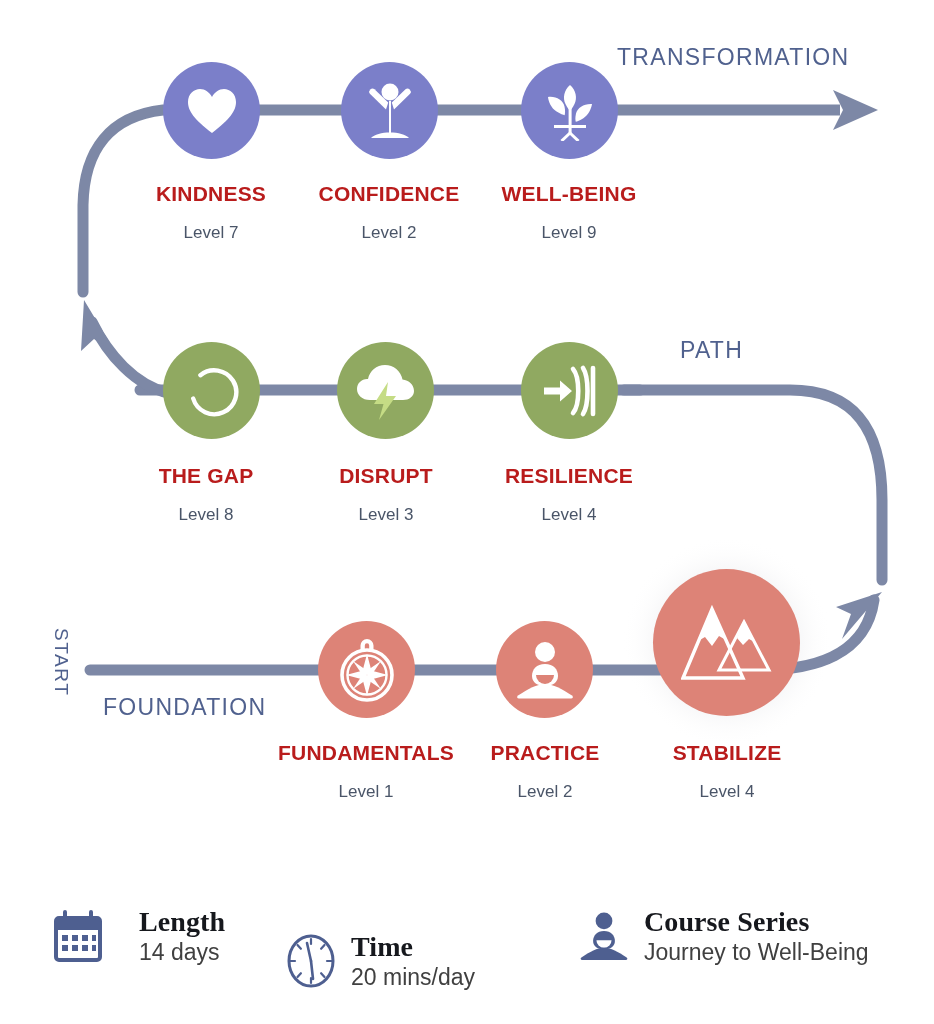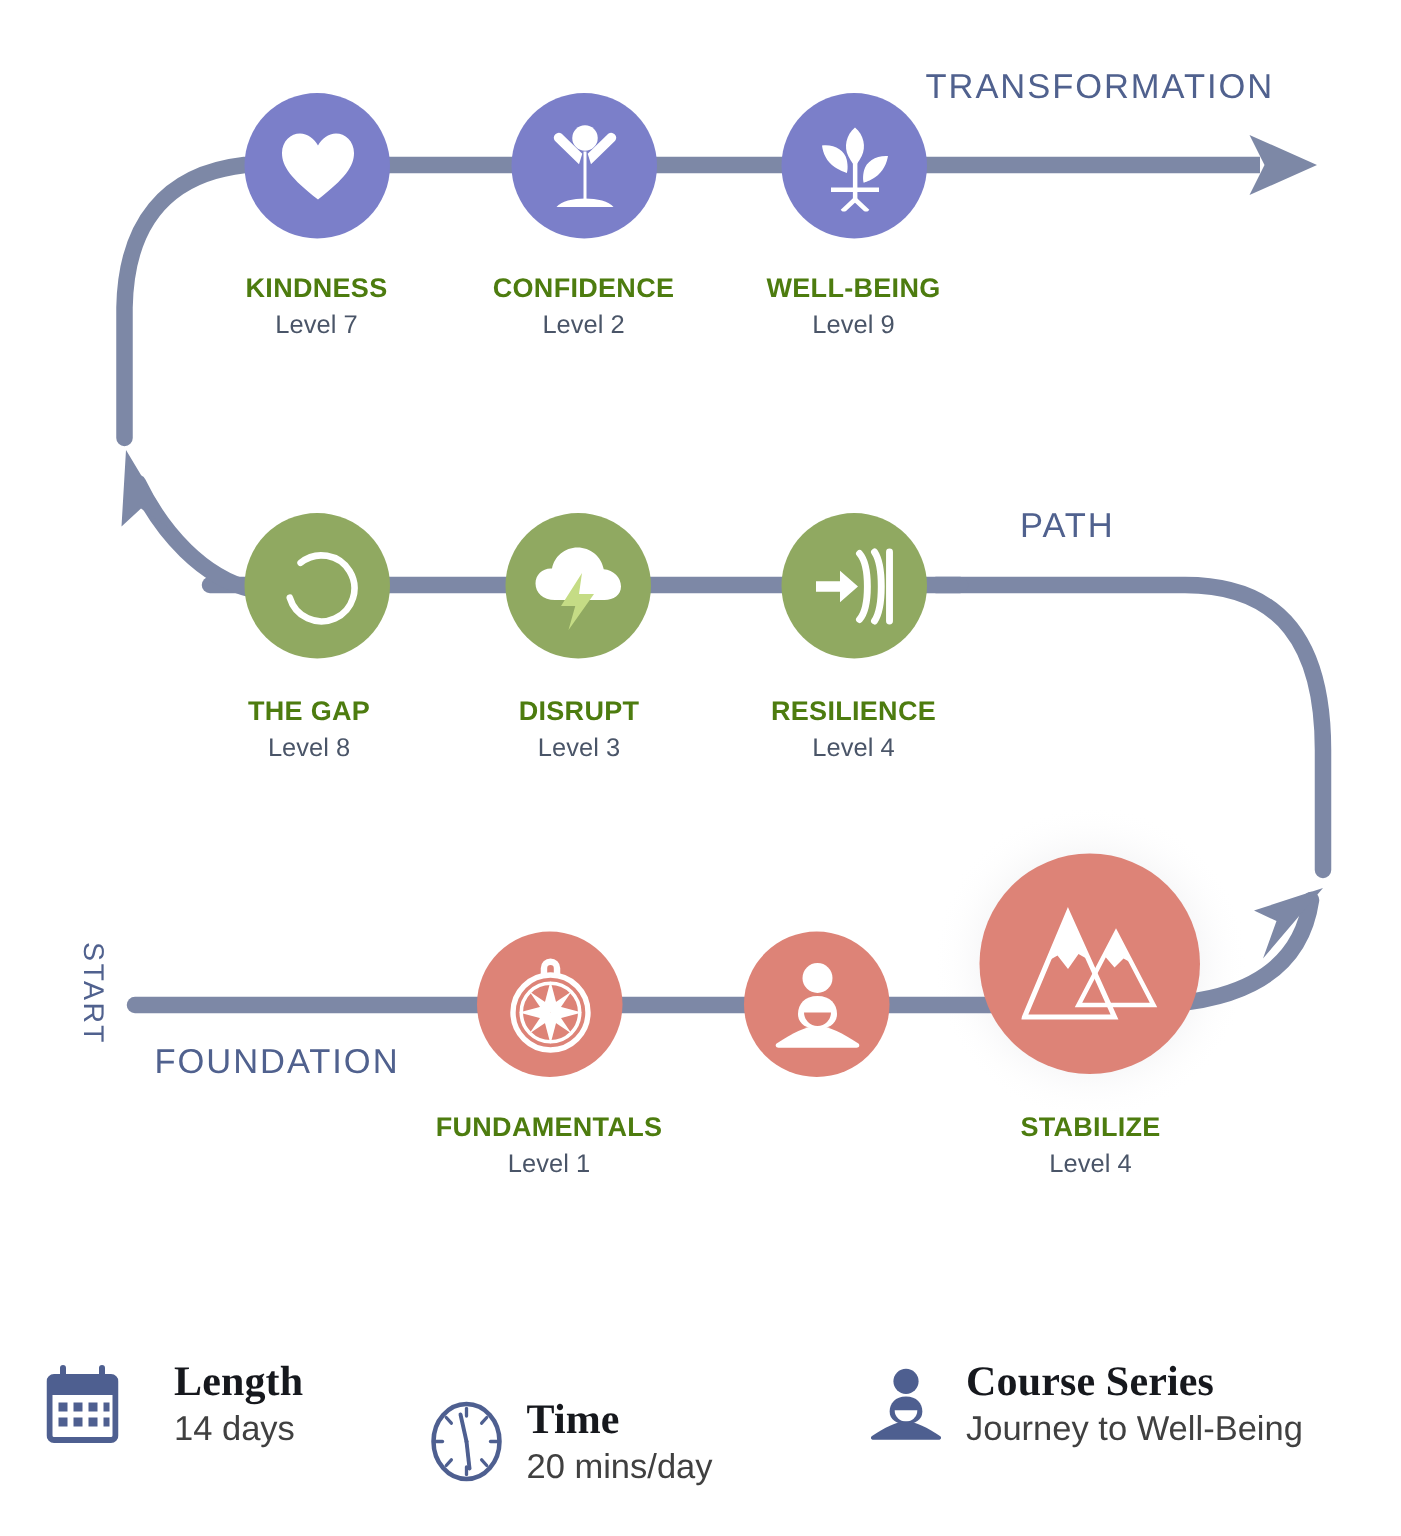--- a/index.html
+++ b/index.html
@@ -43,28 +43,28 @@
   
   .caption {
     position: absolute;
     text-align: center;
     line-height: 1;
     white-space: nowrap;
     transform: translateX(-50%);
   }
   .caption .title {
     display: block;
-    font-size: 18px;
+    font-size: 21px;
     font-weight: bold;
     letter-spacing: 0.2px;
-    color: #4d7c0f;
+    color: #b91c1c;
   }
   .caption .level {
     display: block;
-    margin-top: 7px;
+    margin-top: 20px;
     font-size: 17px;
     font-weight: normal;
     color: #4a5568;
   }
 
   
   .stage-label {
     position: absolute;
     font-size: 23px;
     font-weight: normal;
@@ -248,20 +248,24 @@
   </div>
 
   <div class="node" style="left:496px; top:621px; width:97px; height:97px; background:#dd8377;">
     <svg width="62" height="58" viewBox="0 0 62 58">
       <circle cx="31" cy="11" r="10" fill="#ffffff"></circle>
       <path d="M31 23 C 39.5 23 44 28.5 44 35 C 44 41.5 38.5 45 31 45 C 23.5 45 18 41.5 18 35 C 18 28.5 22.5 23 31 23 Z" fill="#ffffff"></path>
       <path d="M22 34 h18 a9 9 0 0 1 -18 0 Z" fill="#dd8377"></path>
       <path d="M31 43 C 39 43 48 48 58 54.5 C 59.5 55.5 59 57.5 57 57.5 H 5 C 3 57.5 2.5 55.5 4 54.5 C 14 48 23 43 31 43 Z" fill="#ffffff"></path>
     </svg>
   </div>
+  <div class="caption" style="left:545px; top:742px;">
+    <span class="title">PRACTICE</span>
+    <span class="level">Level 2</span>
+  </div>
 
   <div class="node" style="left:653px; top:569px; width:147px; height:147px; background:#dd8377;">
     <svg width="92" height="78" viewBox="0 0 92 78">
       <path d="M63 18 L 88 66 L 38 66 Z" fill="none" stroke="#ffffff" stroke-width="3"></path>
       <path d="M63 18 L 73.5 38 L 68 35 L 62 41 L 56 34 Z" fill="#ffffff"></path>
       <path d="M63 41 L 76 66 L 50 66 Z" fill="#ffffff" opacity="0"></path>
       <path d="M31 5 L 62 74 L 2 74 Z" fill="none" stroke="#ffffff" stroke-width="3.4"></path>
       <path d="M31 5 L 45 36 L 38 32 L 31 42 L 24 33 L 17 37 Z" fill="#ffffff"></path>
       <path d="M38 32 L 53 66 L 12 66 L 24 33 L 31 42 Z" fill="#ffffff" opacity="0"></path>
     </svg>
@@ -270,21 +274,21 @@
     <span class="title">STABILIZE</span>
     <span class="level">Level 4</span>
   </div>
 
   <div class="stage-label" style="left:103px; top:694px;">FOUNDATION</div>
 
   <div class="stage-label vertical" style="left:72px; top:628px;">START</div>
 
   <div id="footer">
 
-    <div class="meta" style="left:29px; top:16px;gap:35px;">
+    <div class="meta" style="left:52px; top:16px;gap:35px;">
       <span class="meta-icon">
         <svg width="48" height="52" viewBox="0 0 48 52">
           <path d="M11 2 v10 M37 2 v10" stroke="#4e5f90" stroke-width="4" stroke-linecap="round" fill="none"></path>
           <rect x="2" y="8" width="44" height="42" rx="3" fill="none" stroke="#4e5f90" stroke-width="4"></rect>
           <rect x="2" y="8" width="44" height="12" fill="#4e5f90"></rect>
           <g fill="#4e5f90">
             <rect x="8" y="25" width="6" height="6"></rect>
             <rect x="18" y="25" width="6" height="6"></rect>
             <rect x="28" y="25" width="6" height="6"></rect>
             <rect x="8" y="35" width="6" height="6"></rect>

